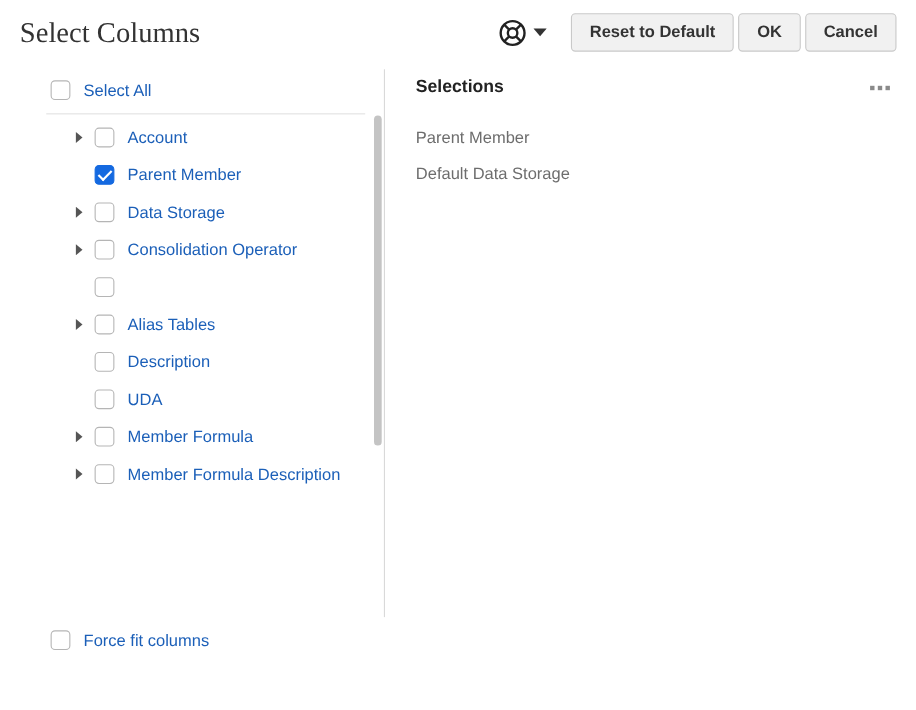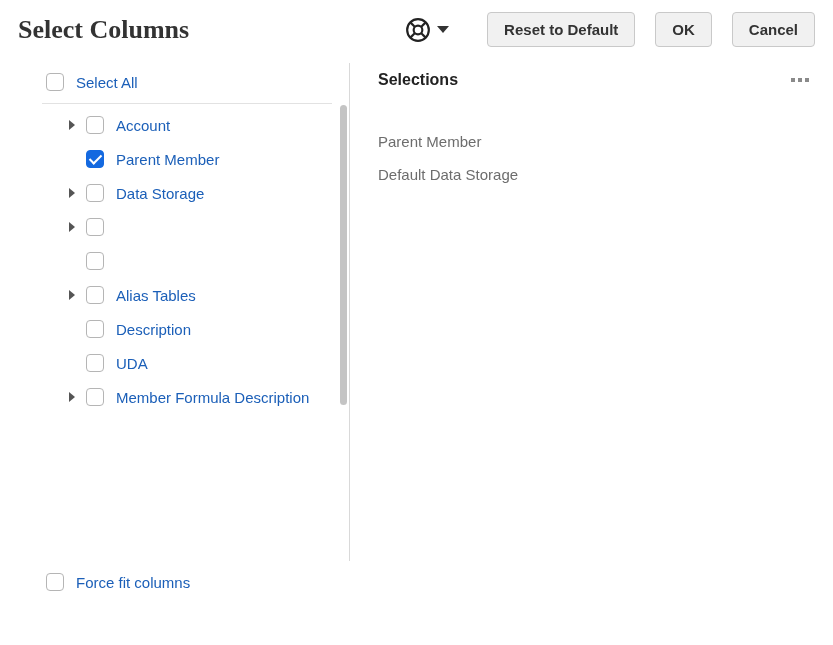--- a/index.html
+++ b/index.html
@@ -13,28 +13,28 @@
     overflow: hidden;
   }
   .header {
     display: flex;
     align-items: center;
     justify-content: space-between;
     padding: 12px 18px 8px 18px;
   }
   .title {
     font-size: 26px;
-    font-weight: 700;
+    font-weight: 400;
     color: #333;
     font-family: Georgia, 'Times New Roman', serif;
   }
   .header-actions {
     display: flex;
     align-items: center;
-    gap: 20px;
+    gap: 4px;
   }
   .help-wrap {
     display: flex;
     align-items: center;
     gap: 6px;
     margin-right: 18px;
   }
   .help-icon svg { display: block; }
   .dropdown-caret {
     width: 0; height: 0;
@@ -144,21 +144,21 @@
   }
   .right-panel {
     flex: 1;
     padding: 16px 20px 0 28px;
     position: relative;
   }
   .right-head {
     display: flex;
     justify-content: space-between;
     align-items: center;
-    margin-bottom: 36px;
+    margin-bottom: 20px;
   }
   .right-title {
     font-weight: 700;
     font-size: 16px;
     color: #222;
   }
   .more-icon {
     display: flex;
     gap: 3px;
     cursor: pointer;
@@ -227,20 +227,21 @@
               <span class="caret-r"></span>
             </span>
             <input type="checkbox" class="chk" style="">
             <span class="link-label">Data Storage</span>
           </div>
           <div class="row row-tree">
             <span class="expand">
               <span class="caret-r"></span>
             </span>
             <input type="checkbox" class="chk" style="">
+            <span class="link-label">Consolidation Operator</span>
           </div>
           <div class="row row-tree">
             <span class="expand-spacer"></span>
             <input type="checkbox" class="chk" style="">
           </div>
           <div class="row row-tree">
             <span class="expand">
               <span class="caret-r"></span>
             </span>
             <input type="checkbox" class="chk" style="">
@@ -248,20 +249,27 @@
           </div>
           <div class="row row-tree">
             <span class="expand-spacer"></span>
             <input type="checkbox" class="chk" style="">
             <span class="link-label">Description</span>
           </div>
           <div class="row row-tree">
             <span class="expand-spacer"></span>
             <input type="checkbox" class="chk" style="">
             <span class="link-label">UDA</span>
+          </div>
+          <div class="row row-tree">
+            <span class="expand">
+              <span class="caret-r"></span>
+            </span>
+            <input type="checkbox" class="chk" style="">
+            <span class="link-label">Member Formula</span>
           </div>
           <div class="row row-tree">
             <span class="expand">
               <span class="caret-r"></span>
             </span>
             <input type="checkbox" class="chk" style="">
             <span class="link-label">Member Formula Description</span>
           </div>
         </div>
     </div>

